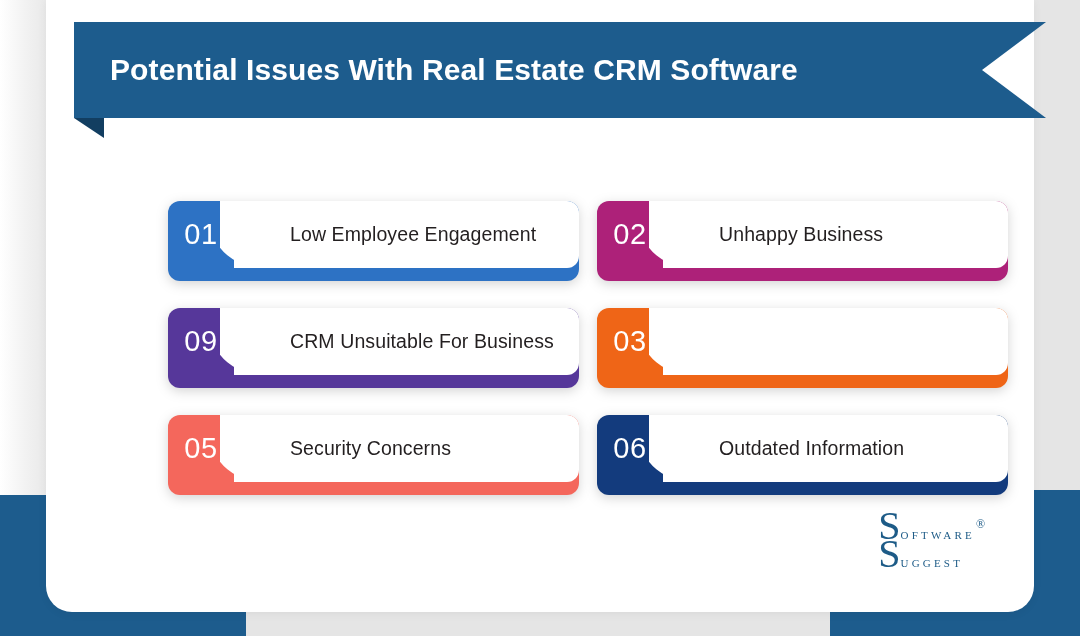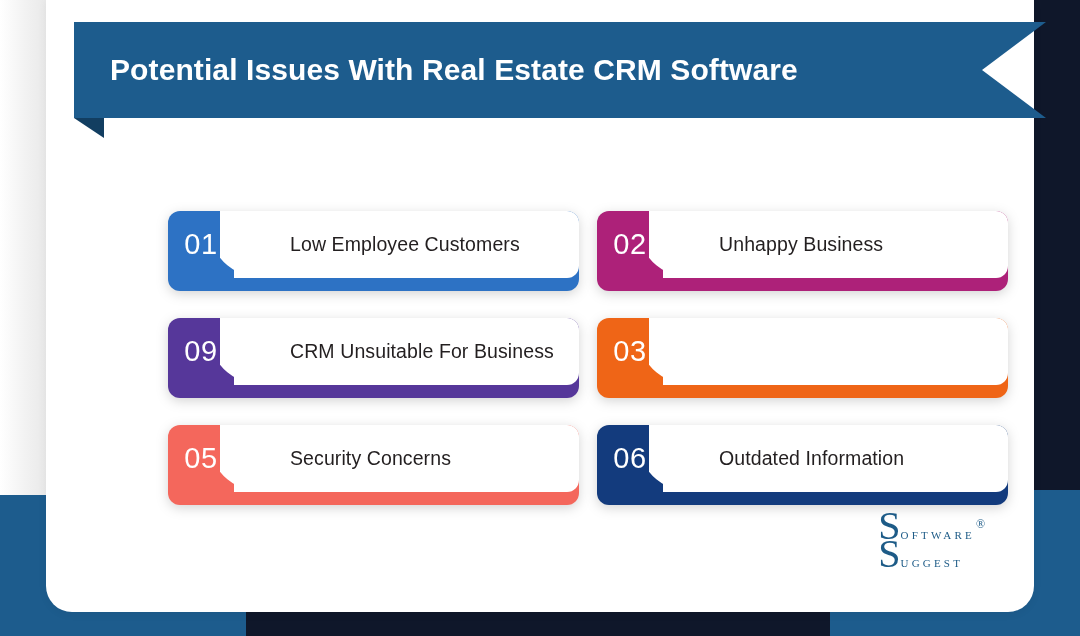--- a/index.html
+++ b/index.html
@@ -9,21 +9,21 @@
     height: 636px;
     overflow: hidden;
     background: #ffffff;
     font-family: "Liberation Sans", sans-serif;
   }
 
   #stage {
     position: relative;
     width: 1080px;
     height: 636px;
-    background: #0f172a;
+    background: #e5e5e5;
   }
 
   
   .bg-block {
     position: absolute;
     bottom: 0;
     height: 146px;
     background: #1d5c8d;
   }
   .bg-block.left  { left: 0;  width: 246px; }
@@ -93,21 +93,21 @@
     font-size: 30px;
     font-weight: 700;
     letter-spacing: 0.1px;
     white-space: nowrap;
   }
 
   
   .cards {
     position: absolute;
     left: 122px;
-    top: 211px;
+    top: 201px;
     width: 840px;
     display: grid;
     grid-template-columns: 411px 411px;
     column-gap: 18px;
     row-gap: 27px;
   }
 
   .card {
     position: relative;
     width: 411px;
@@ -234,21 +234,21 @@
       <div class="ribbon-title">Potential Issues With Real Estate CRM Software</div>
     </div>
 
     <div class="cards">
 
       <div class="card" style="--c:#2d72c4">
         <div class="card-base"></div>
         <div class="card-white"></div>
         <div class="card-swoosh"></div>
         <div class="card-number">01</div>
-        <div class="card-label">Low Employee Customers</div>
+        <div class="card-label">Low Employee Engagement</div>
       </div>
 
       <div class="card" style="--c:#ad2179">
         <div class="card-base"></div>
         <div class="card-white"></div>
         <div class="card-swoosh"></div>
         <div class="card-number">02</div>
         <div class="card-label">Unhappy Business</div>
       </div>
 

